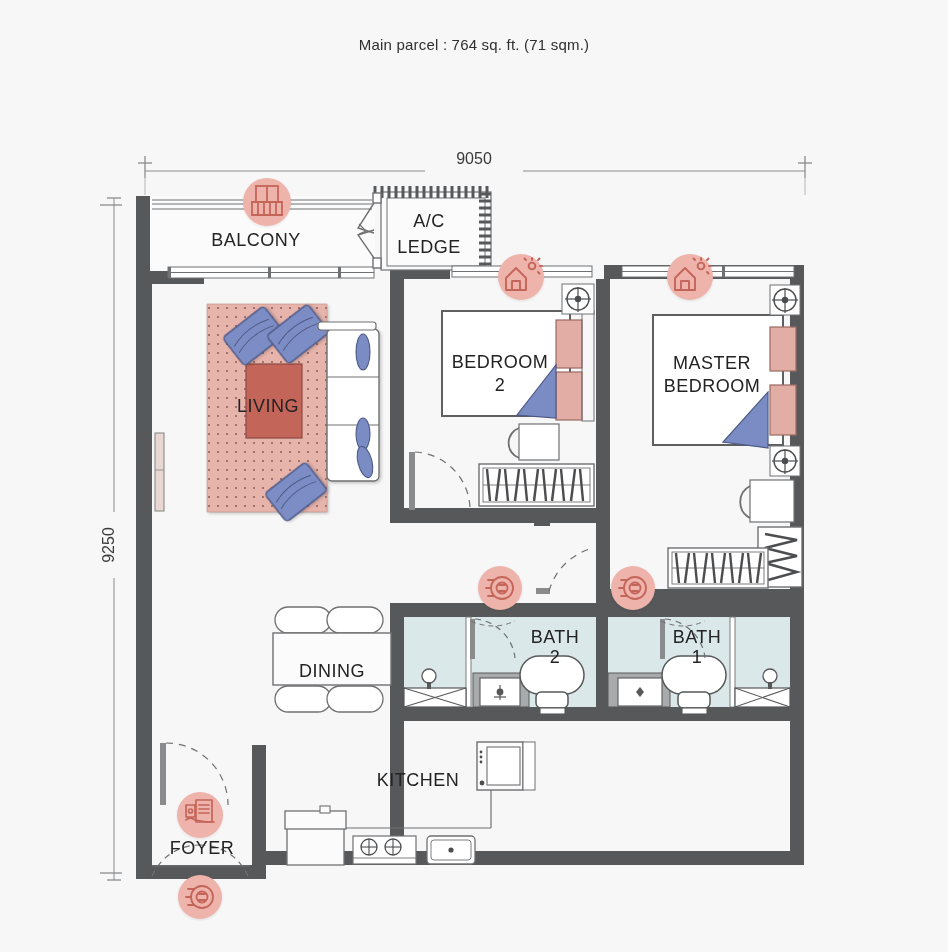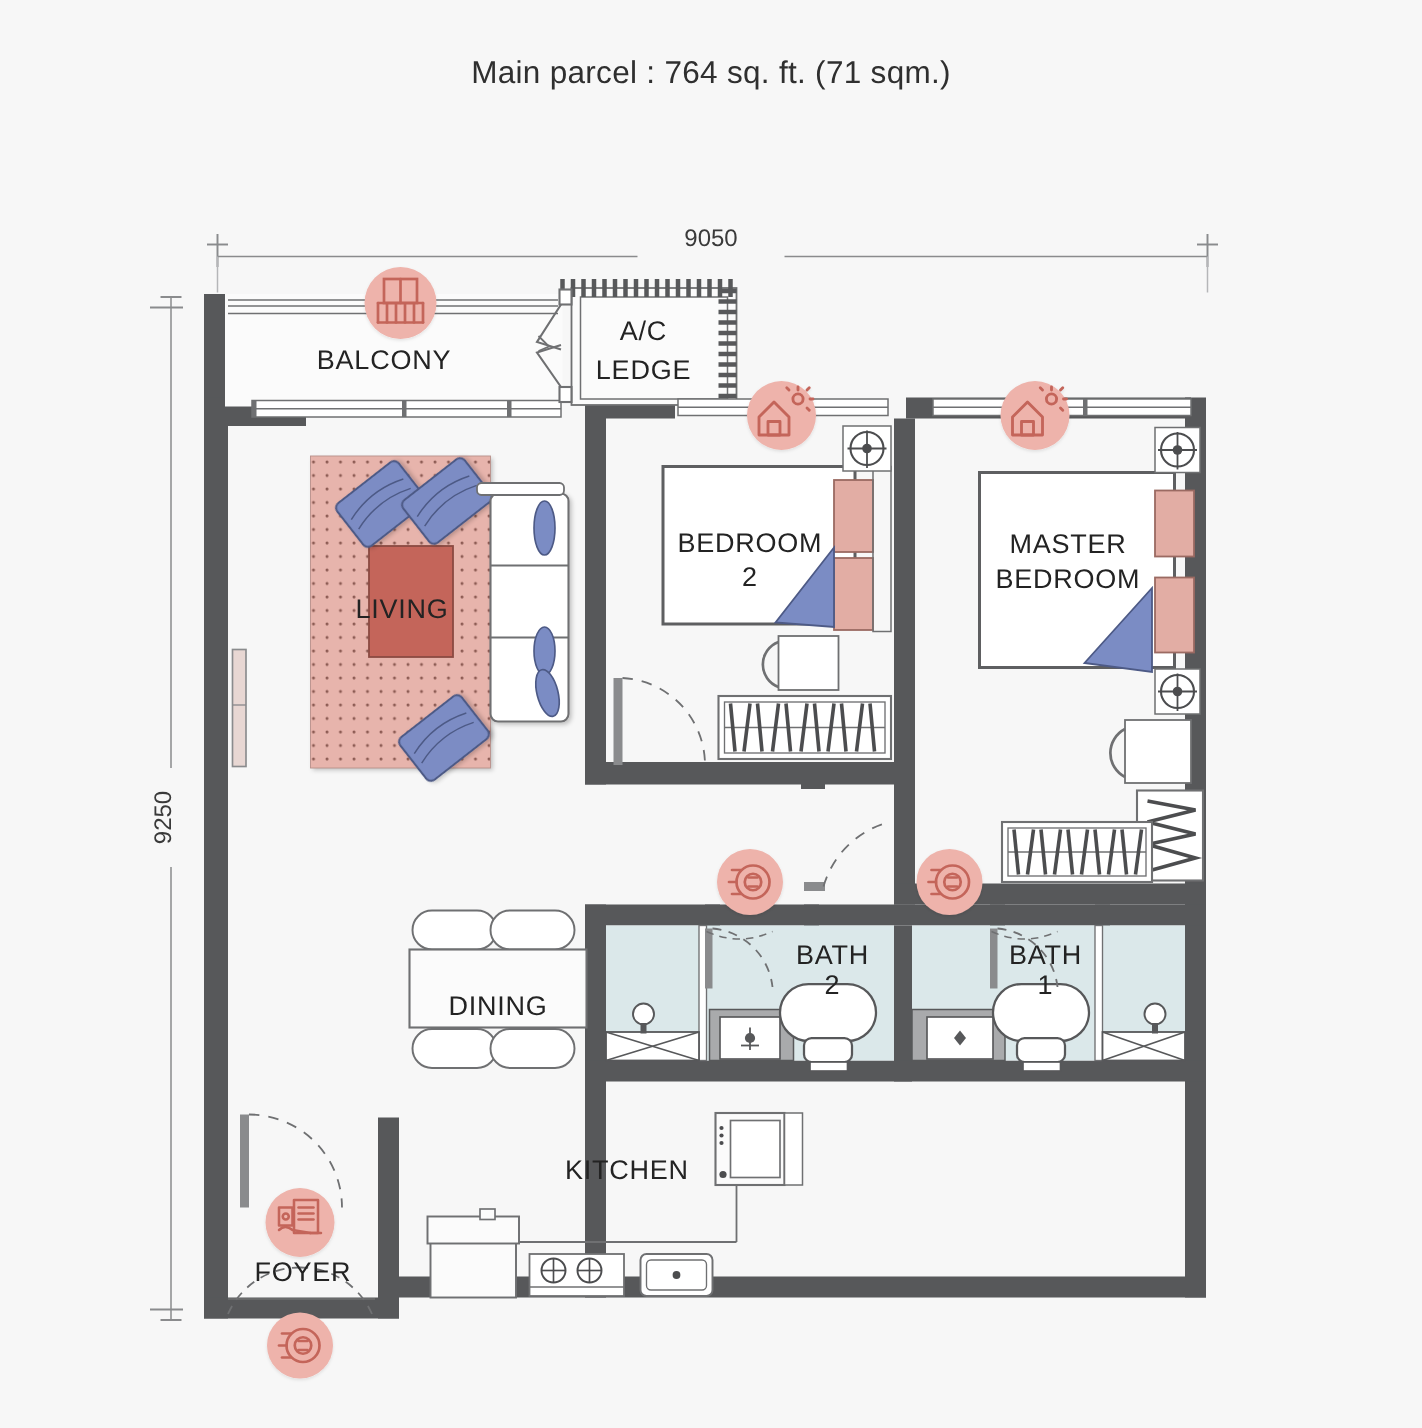--- a/index.html
+++ b/index.html
@@ -23,21 +23,21 @@
   }
   .header {
     position: absolute;
     top: 34px;
     left: 0;
     width: 948px;
     text-align: center;
     line-height: 1.45;
   }
   .header .line {
-    font-size: 21px;
+    font-size: 15px;
     color: #2f2f2f;
     letter-spacing: 0.2px;
   }
   .plan-wrap {
     position: absolute;
     top: 0;
     left: 0;
     width: 948px;
     height: 952px;
   }

